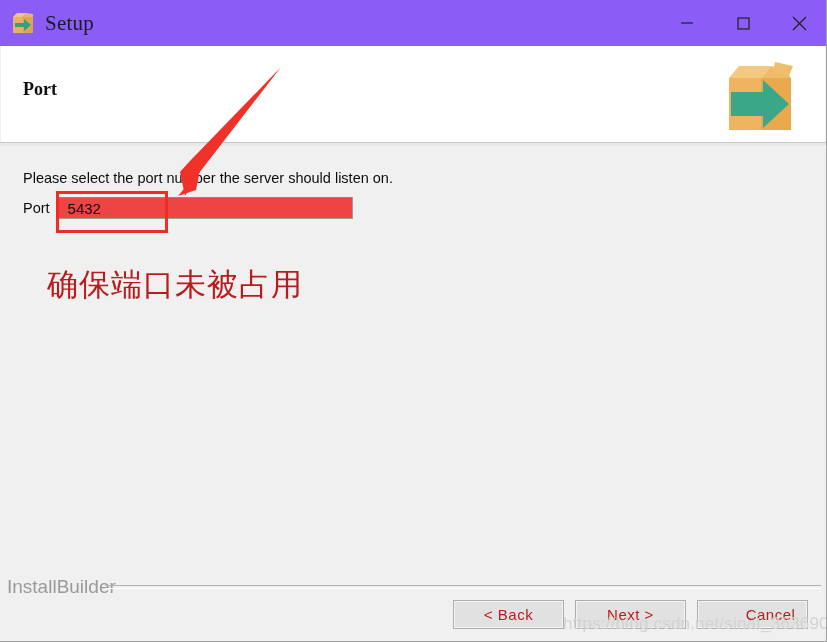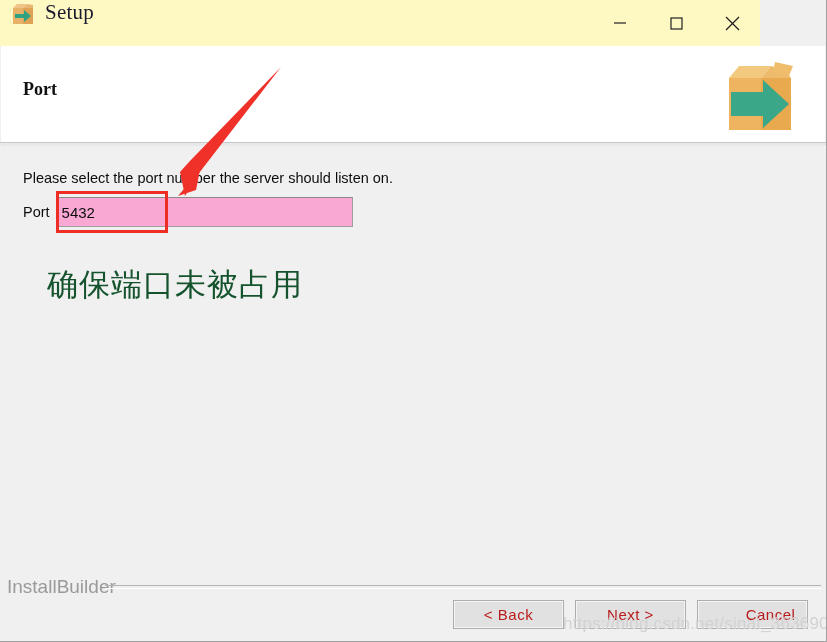--- a/index.html
+++ b/index.html
@@ -21,25 +21,25 @@
     box-sizing: border-box;
     border-right: 1px solid #a0a0a0;
     border-bottom: 1px solid #a0a0a0;
     overflow: hidden;
   }
 
   
   .titlebar {
     position: absolute;
     left: 0; top: 0;
-    width: 760px;
+    width: 827px;
     height: 46px;
-    background: #fef9c3;
-    display: flex;
-    align-items: flex-start;
+    background: #8b5cf6;
+    display: flex;
+    align-items: center;
   }
   .title-icon {
     margin-left: 9px;
     width: 28px;
     height: 28px;
     position: relative;
     flex: none;
   }
   .title-text {
     margin-left: 8px;
@@ -125,30 +125,30 @@
     display: flex;
     align-items: center;
   }
   .field-label {
     font-size: 14.5px;
     color: #0d0d0d;
     margin-right: 6px;
   }
   .text-input {
     width: 297px;
-    height: 30px;
+    height: 22px;
     box-sizing: border-box;
-    background: #f9a8d4;
+    background: #ef4444;
     border: 1px solid #9e9e9e;
     border-top-color: #8a8a8a;
     border-left-color: #8a8a8a;
     font-size: 15px;
     font-family: "Liberation Sans", sans-serif;
     color: #0d0d0d;
-    padding: 0 5px;
+    padding: 0 11px;
     line-height: 25px;
     outline: none;
   }
 
   
   .anno-box {
     position: absolute;
     left: 56px;
     top: 191px;
     width: 112px;
@@ -163,21 +163,21 @@
     top: 0;
     width: 827px;
     height: 642px;
     pointer-events: none;
   }
   .anno-cn {
     position: absolute;
     left: 47px;
     top: 264px;
     font-size: 31px;
-    color: #14532d;
+    color: #b91c1c;
     font-family: "DejaVu Sans", sans-serif;
     letter-spacing: 1px;
     white-space: nowrap;
   }
 
   
   .footer-brand {
     position: absolute;
     left: 7px;
     top: 576px;

